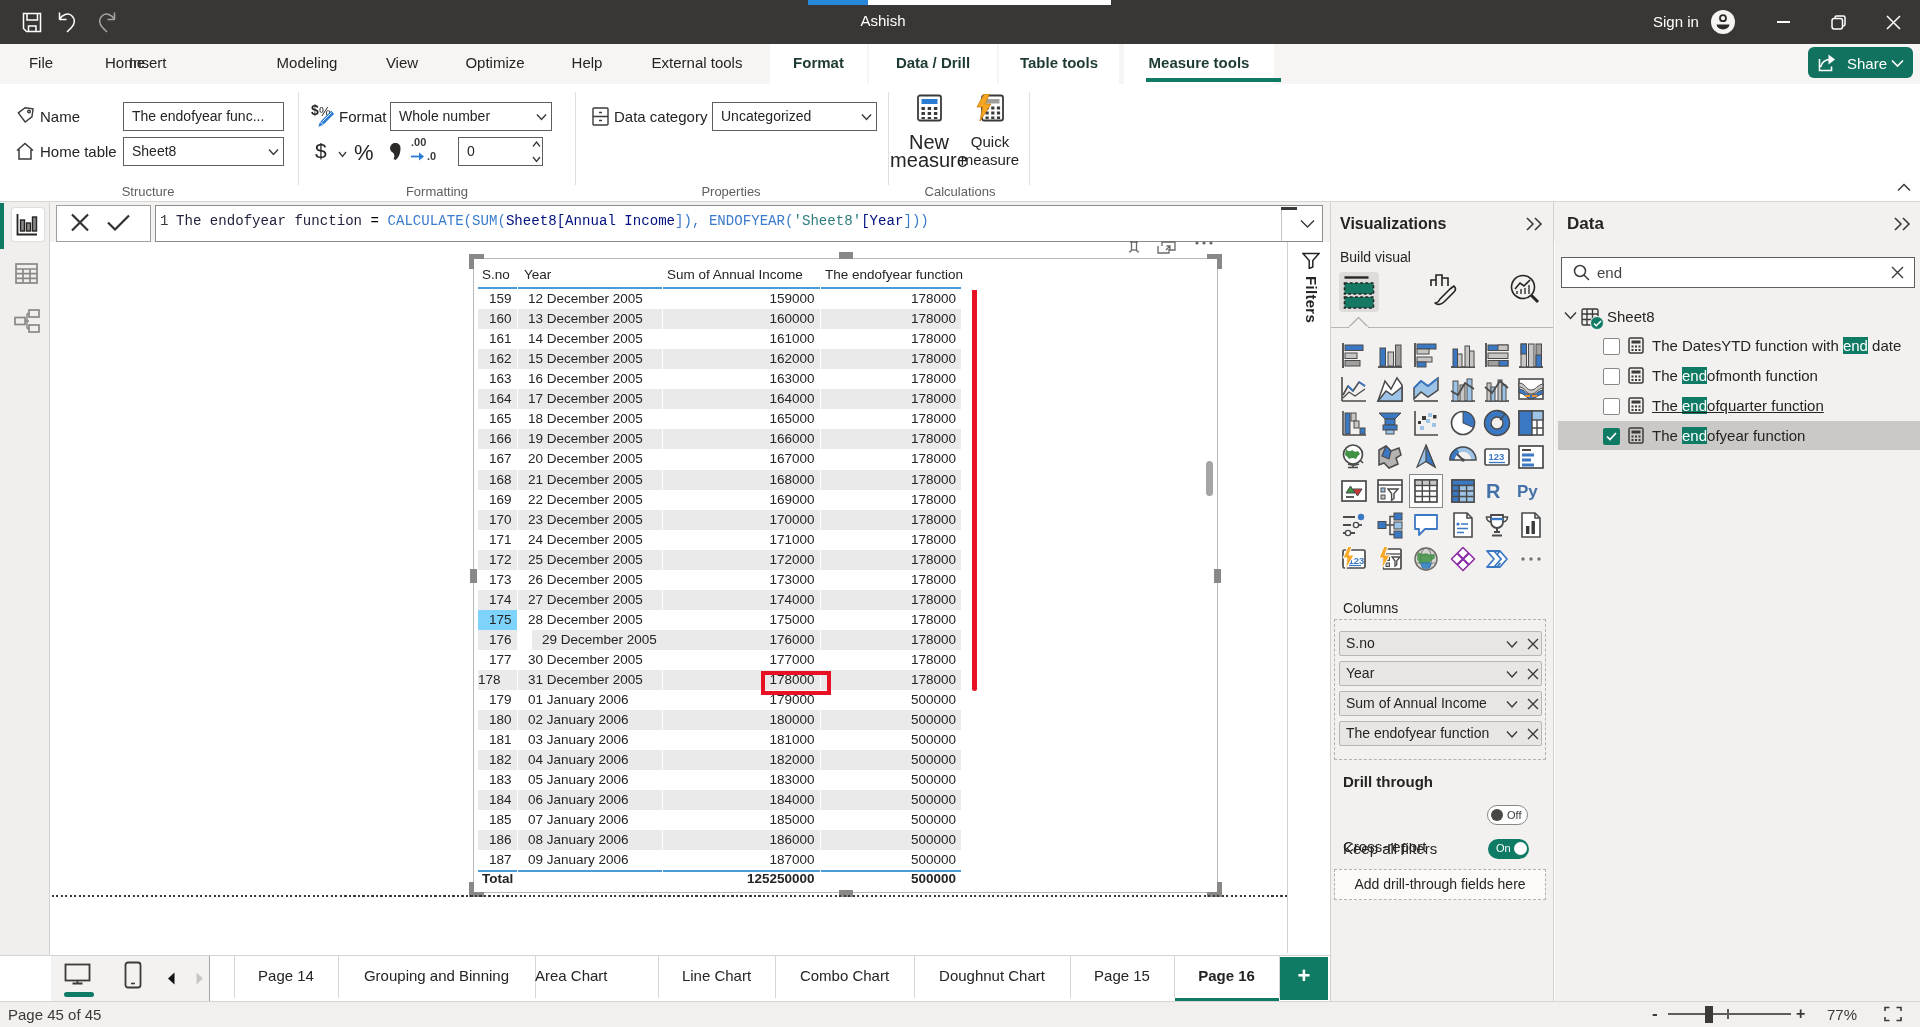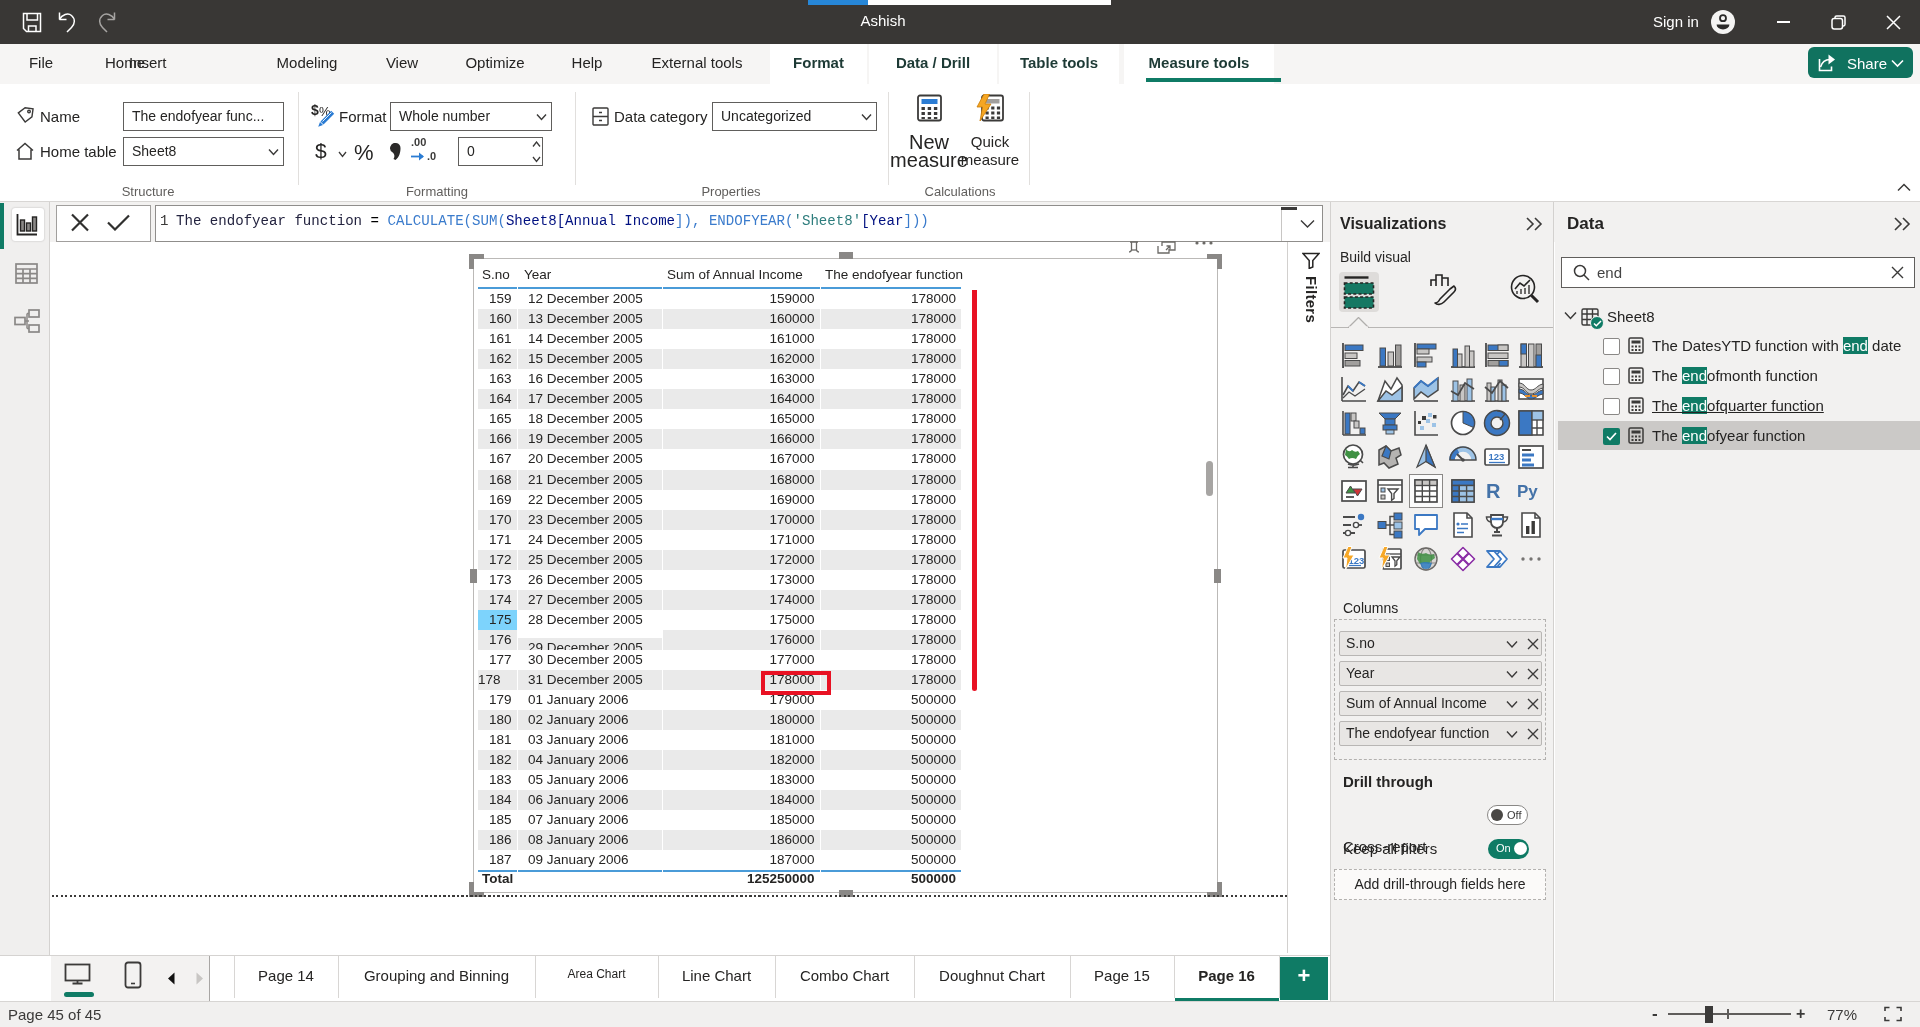--- a/index.html
+++ b/index.html
@@ -320,21 +320,21 @@
 <div class="abs" style="left:821px;top:569.7px;width:140px;height:20.1px;background:#ffffff;font-size:13.5px;line-height:20.1px;padding-right:5px;text-align:right;white-space:nowrap;overflow:hidden;">178000</div>
 <div class="abs" style="left:478px;top:589.8px;width:38.5px;height:20.1px;background:#eaeaea;font-size:13.5px;line-height:20.1px;padding-right:5px;text-align:right;white-space:nowrap;overflow:hidden;">174</div>
 <div class="abs" style="left:518px;top:589.8px;width:143.5px;height:20.1px;background:#eaeaea;font-size:13.5px;line-height:20.1px;padding-left:10px;text-align:left;white-space:nowrap;overflow:hidden;">27 December 2005</div>
 <div class="abs" style="left:663px;top:589.8px;width:156.5px;height:20.1px;background:#eaeaea;font-size:13.5px;line-height:20.1px;padding-right:5px;text-align:right;white-space:nowrap;overflow:hidden;">174000</div>
 <div class="abs" style="left:821px;top:589.8px;width:140px;height:20.1px;background:#eaeaea;font-size:13.5px;line-height:20.1px;padding-right:5px;text-align:right;white-space:nowrap;overflow:hidden;">178000</div>
 <div class="abs" style="left:478px;top:609.8px;width:38.5px;height:20.1px;background:#7dd3fc;font-size:13.5px;line-height:20.1px;padding-right:5px;text-align:right;white-space:nowrap;overflow:hidden;">175</div>
 <div class="abs" style="left:518px;top:609.8px;width:143.5px;height:20.1px;background:#ffffff;font-size:13.5px;line-height:20.1px;padding-left:10px;text-align:left;white-space:nowrap;overflow:hidden;">28 December 2005</div>
 <div class="abs" style="left:663px;top:609.8px;width:156.5px;height:20.1px;background:#ffffff;font-size:13.5px;line-height:20.1px;padding-right:5px;text-align:right;white-space:nowrap;overflow:hidden;">175000</div>
 <div class="abs" style="left:821px;top:609.8px;width:140px;height:20.1px;background:#ffffff;font-size:13.5px;line-height:20.1px;padding-right:5px;text-align:right;white-space:nowrap;overflow:hidden;">178000</div>
 <div class="abs" style="left:478px;top:629.9px;width:38.5px;height:20.1px;background:#eaeaea;font-size:13.5px;line-height:20.1px;padding-right:5px;text-align:right;white-space:nowrap;overflow:hidden;">176</div>
-<div class="abs" style="left:518px;top:629.9px;width:143.5px;height:20.1px;background:#eaeaea;font-size:13.5px;line-height:20.1px;padding-left:10px;text-align:left;white-space:nowrap;overflow:hidden;margin-top:8px;">29 December 2005</div>
+<div class="abs" style="left:532px;top:629.9px;width:143.5px;height:20.1px;background:#eaeaea;font-size:13.5px;line-height:20.1px;padding-left:10px;text-align:left;white-space:nowrap;overflow:hidden;">29 December 2005</div>
 <div class="abs" style="left:663px;top:629.9px;width:156.5px;height:20.1px;background:#eaeaea;font-size:13.5px;line-height:20.1px;padding-right:5px;text-align:right;white-space:nowrap;overflow:hidden;">176000</div>
 <div class="abs" style="left:821px;top:629.9px;width:140px;height:20.1px;background:#eaeaea;font-size:13.5px;line-height:20.1px;padding-right:5px;text-align:right;white-space:nowrap;overflow:hidden;">178000</div>
 <div class="abs" style="left:478px;top:649.9px;width:38.5px;height:20.1px;background:#ffffff;font-size:13.5px;line-height:20.1px;padding-right:5px;text-align:right;white-space:nowrap;overflow:hidden;">177</div>
 <div class="abs" style="left:518px;top:649.9px;width:143.5px;height:20.1px;background:#ffffff;font-size:13.5px;line-height:20.1px;padding-left:10px;text-align:left;white-space:nowrap;overflow:hidden;">30 December 2005</div>
 <div class="abs" style="left:663px;top:649.9px;width:156.5px;height:20.1px;background:#ffffff;font-size:13.5px;line-height:20.1px;padding-right:5px;text-align:right;white-space:nowrap;overflow:hidden;">177000</div>
 <div class="abs" style="left:821px;top:649.9px;width:140px;height:20.1px;background:#ffffff;font-size:13.5px;line-height:20.1px;padding-right:5px;text-align:right;white-space:nowrap;overflow:hidden;">178000</div>
 <div class="abs" style="left:478px;top:670.0px;width:38.5px;height:25px;background:#eaeaea;font-size:13.5px;line-height:20.1px;padding-right:20px;text-align:right;white-space:nowrap;overflow:hidden;">178</div>
 <div class="abs" style="left:518px;top:670.0px;width:143.5px;height:20.1px;background:#eaeaea;font-size:13.5px;line-height:20.1px;padding-left:10px;text-align:left;white-space:nowrap;overflow:hidden;">31 December 2005</div>
 <div class="abs" style="left:663px;top:670.0px;width:156.5px;height:20.1px;background:#eaeaea;font-size:13.5px;line-height:20.1px;padding-right:5px;text-align:right;white-space:nowrap;overflow:hidden;">178000</div>
 <div class="abs" style="left:821px;top:670.0px;width:140px;height:20.1px;background:#eaeaea;font-size:13.5px;line-height:20.1px;padding-right:5px;text-align:right;white-space:nowrap;overflow:hidden;">178000</div>
@@ -913,21 +913,21 @@
   </svg>
 <svg class="abs" style="left:196px;top:972px" width="8" height="13" viewBox="0 0 8 13">
     <path d="M0.5 0.5 L7 6.5 L0.5 12.5 z" fill="#c8c6c4"></path>
   </svg>
 <div class="abs" style="left:208px;top:967px;width:26px;text-align:center;font-size:15px;font-weight:normal;"></div>
 <div class="abs" style="left:234px;top:956px;width:1px;height:42px;background:#d8d6d4;"></div>
 <div class="abs" style="left:234px;top:967px;width:104px;text-align:center;font-size:15px;font-weight:normal;">Page 14</div>
 <div class="abs" style="left:338px;top:956px;width:1px;height:42px;background:#d8d6d4;"></div>
 <div class="abs" style="left:338px;top:967px;width:197px;text-align:center;font-size:15px;font-weight:normal;">Grouping and Binning</div>
 <div class="abs" style="left:535px;top:956px;width:1px;height:42px;background:#d8d6d4;"></div>
-<div class="abs" style="left:535px;top:967px;width:123px;text-align:center;font-size:12px;font-weight:normal;">Area Chart</div>
+<div class="abs" style="left:535px;top:967px;width:123px;text-align:left;font-size:15px;font-weight:normal;">Area Chart</div>
 <div class="abs" style="left:658px;top:956px;width:1px;height:42px;background:#d8d6d4;"></div>
 <div class="abs" style="left:658px;top:967px;width:117px;text-align:center;font-size:15px;font-weight:normal;">Line Chart</div>
 <div class="abs" style="left:775px;top:956px;width:1px;height:42px;background:#d8d6d4;"></div>
 <div class="abs" style="left:775px;top:967px;width:139px;text-align:center;font-size:15px;font-weight:normal;">Combo Chart</div>
 <div class="abs" style="left:914px;top:956px;width:1px;height:42px;background:#d8d6d4;"></div>
 <div class="abs" style="left:914px;top:967px;width:156px;text-align:center;font-size:15px;font-weight:normal;">Doughnut Chart</div>
 <div class="abs" style="left:1070px;top:956px;width:1px;height:42px;background:#d8d6d4;"></div>
 <div class="abs" style="left:1070px;top:967px;width:104px;text-align:center;font-size:15px;font-weight:normal;">Page 15</div>
 <div class="abs" style="left:1174px;top:956px;width:1px;height:42px;background:#d8d6d4;"></div>
 <div class="abs" style="left:1174px;top:967px;width:105px;text-align:center;font-size:15px;font-weight:bold;">Page 16</div>

